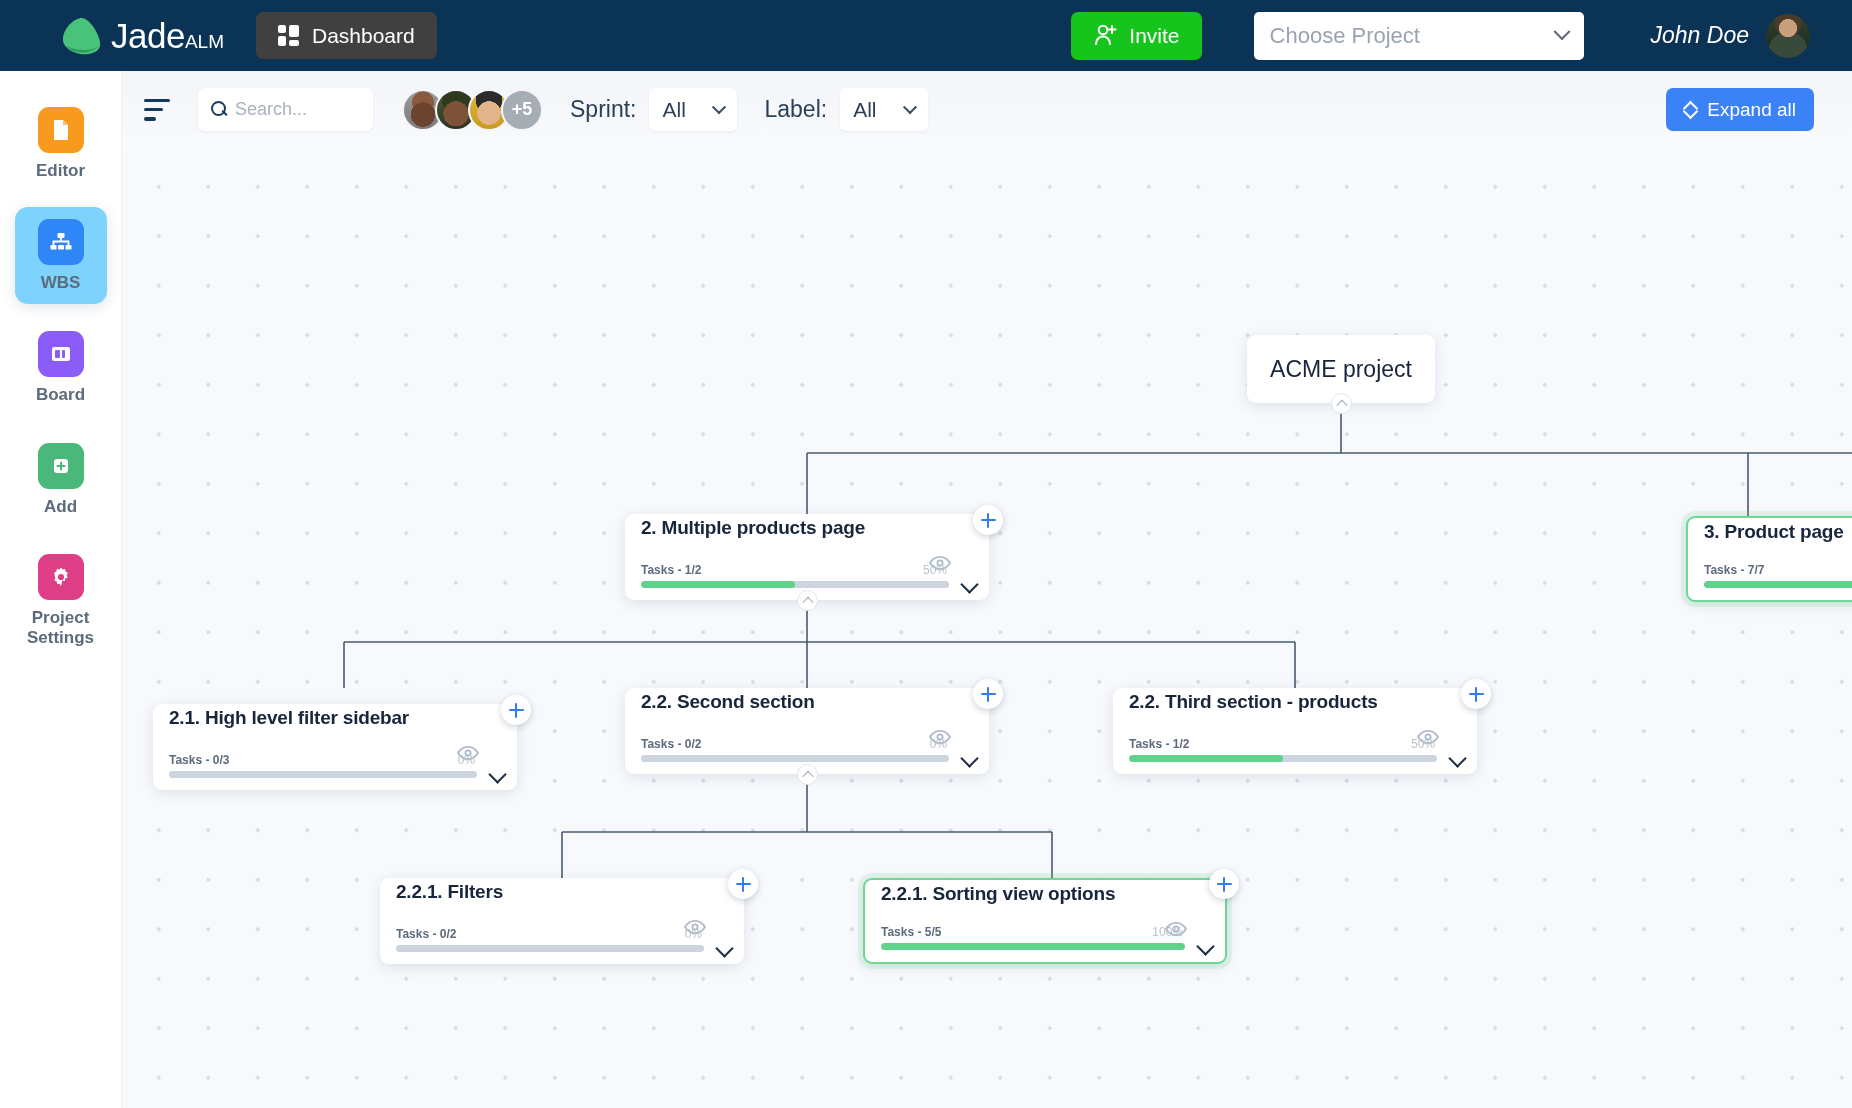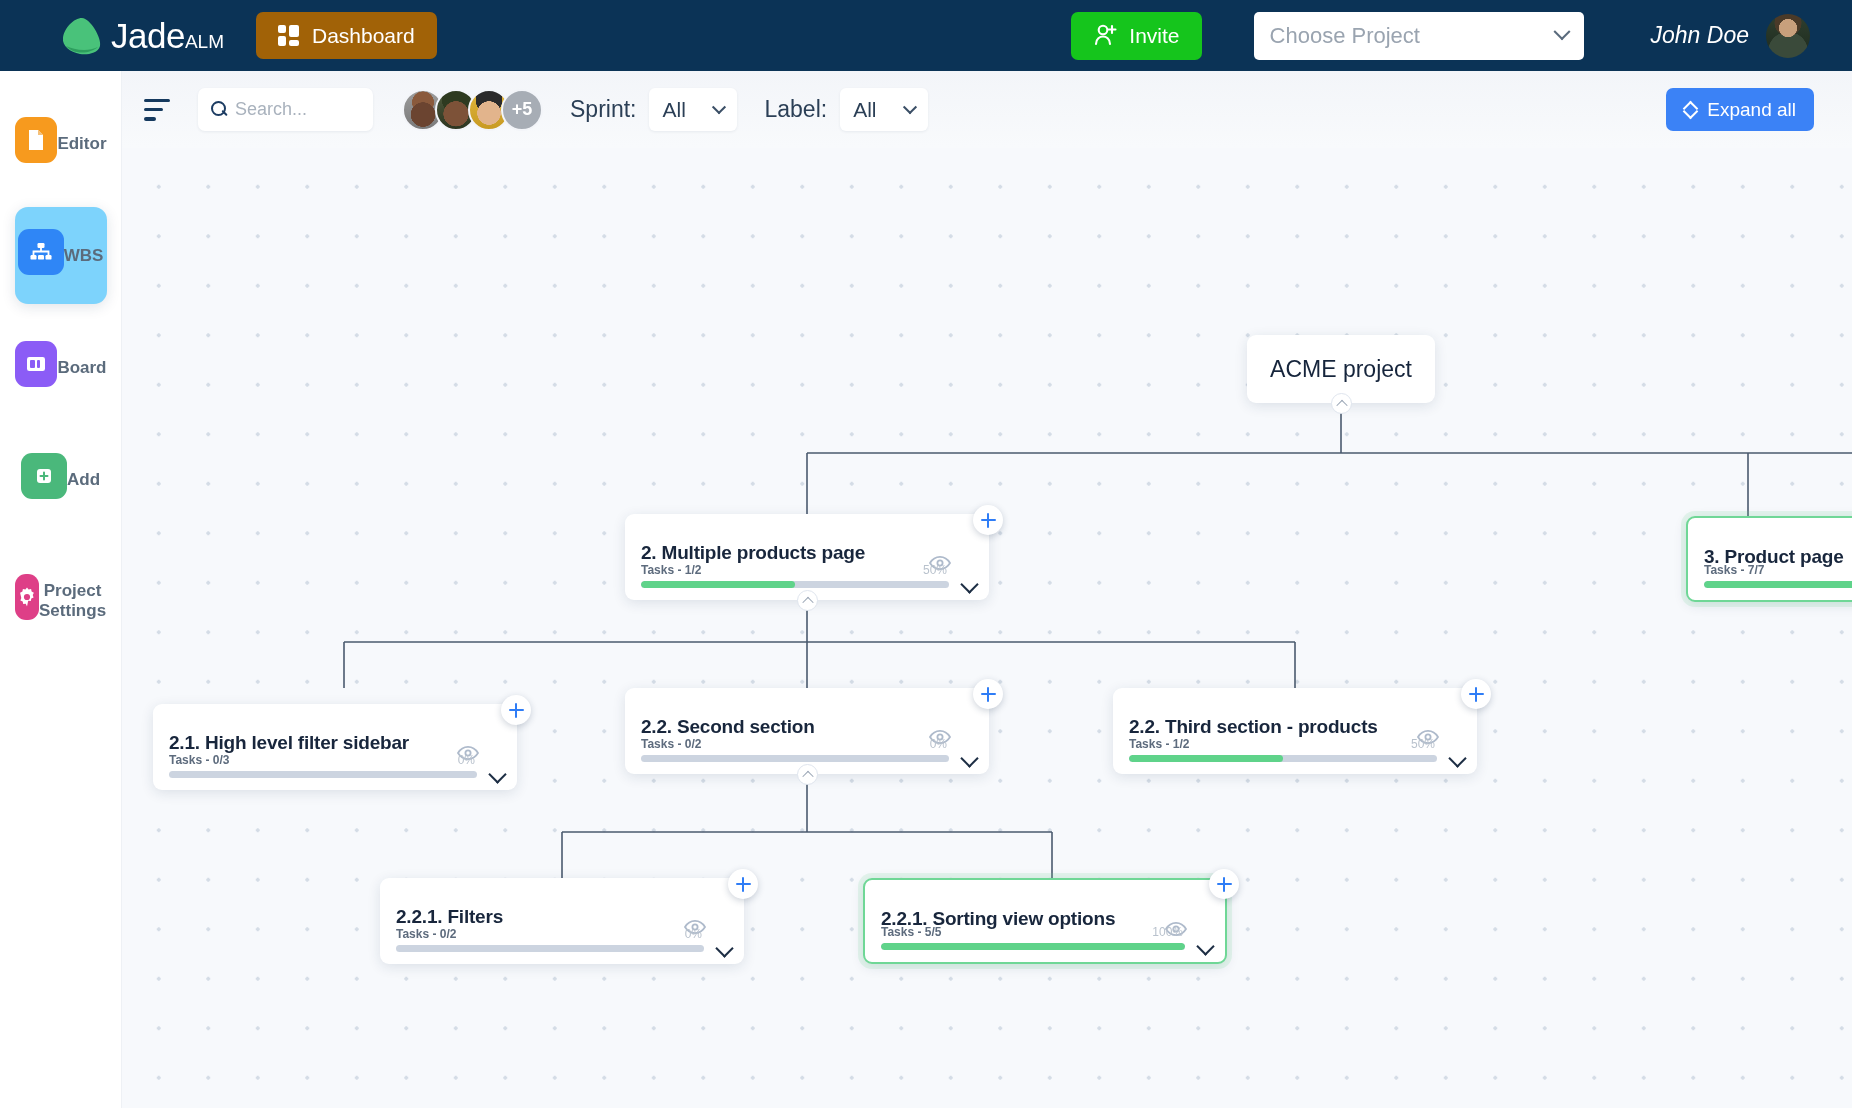--- a/index.html
+++ b/index.html
@@ -17,21 +17,21 @@
   #logo-wrap { display: flex; align-items: center; margin-left: 60px; }
   .logo-mark { width: 44px; height: 40px; position: relative; }
   .logo-mark svg { display: block; }
   .logo-text {
     color: #fff; font-size: 35px; letter-spacing: -0.5px; margin-left: 7px;
     font-weight: 400;
   }
   .logo-text .alm { font-size: 19px; letter-spacing: 0px; }
 
   #dashboard-btn {
-    margin-left: 32px; height: 47px; background: #a16207; border-radius: 7px;
+    margin-left: 32px; height: 47px; background: #404040; border-radius: 7px;
     display: flex; align-items: center; padding: 0 22px; cursor: pointer; border: none;
   }
   #dashboard-btn .dash-ico { width: 21px; height: 21px; position: relative; margin-right: 13px; }
   #dashboard-btn .dash-ico i {
     position: absolute; background: #fff; border-radius: 2px; display:block;
   }
   #dashboard-btn .dash-ico i:nth-child(1){ left:0; top:0; width:8px; height:8px;}
   #dashboard-btn .dash-ico i:nth-child(2){ left:11px; top:0; width:10px; height:12px;}
   #dashboard-btn .dash-ico i:nth-child(3){ left:0; top:11px; width:8px; height:10px;}
   #dashboard-btn .dash-ico i:nth-child(4){ left:11px; top:15px; width:10px; height:6px;}
@@ -73,21 +73,21 @@
   }
 
   
   #rail {
     position: absolute; top: 71px; left: 0; width: 122px; height: 1037px;
     background: #fff; border-right: 1px solid #eef1f5;
     display: flex; flex-direction: column; align-items: center; padding-top: 24px;
   }
   .rail-item {
     width: 92px; height: 97px; border-radius: 13px; margin-bottom: 15px;
-    display: flex; flex-direction: row; align-items: center; justify-content: center;
+    display: flex; flex-direction: column; align-items: center; justify-content: center;
     cursor: pointer; background: transparent;
   }
   .rail-item.active { background: #7dd3fc; box-shadow: 0 3px 14px rgba(22,45,80,.13); }
   .rail-ico {
     width: 46px; height: 46px; border-radius: 11px; display: flex;
     align-items: center; justify-content: center; margin-bottom: 8px;
   }
   .rail-label { font-size: 17px; color: #5b6b7c; font-weight: bold; text-align: center; line-height: 1.12; }
 
   
@@ -180,21 +180,21 @@
   #edges { position: absolute; left: 0; top: 0; width: 1730px; height: 960px; }
 
   .node {
     position: absolute; background: #fff; border-radius: 9px;
     box-shadow: 0 3px 13px rgba(27,49,82,.12);
   }
   .node.root {
     width: 188px; height: 68px; display: flex; align-items: center; justify-content: center;
     font-size: 23px; color: #16253c;
   }
-  .node.card { width: 364px; height: 86px; padding: 28px 16px 0 16px; }
+  .node.card { width: 364px; height: 86px; padding: 3px 16px 0 16px; }
   .node.card.done { border: 2px solid #6fd796; box-shadow: 0 0 0 5px rgba(111,215,150,.15), 0 3px 13px rgba(27,49,82,.12); }
   .card-title { font-size: 19px; font-weight: bold; color: #18263c; letter-spacing: -0.2px; }
   .card-meta { position: absolute; left: 16px; right: 16px; bottom: 23px;
      display:flex; align-items: baseline; }
   .card-meta .tasks { font-size: 12px; color: #5d6b7d; font-weight: bold; }
   .card-meta .pct { margin-left: auto; font-size: 12px; color: #b9c2cd; margin-right: 26px; }
   .bar { position:absolute; left:16px; right: 40px; bottom: 12px; height: 7px;
      background: #ccd4e0; border-radius: 4px; overflow: hidden; }
   .bar > span { display:block; height: 100%; background: #5fd38a; border-radius: 4px; }
   .eye { position:absolute; right: 38px; top: 42px; width:22px; height:14px; }

